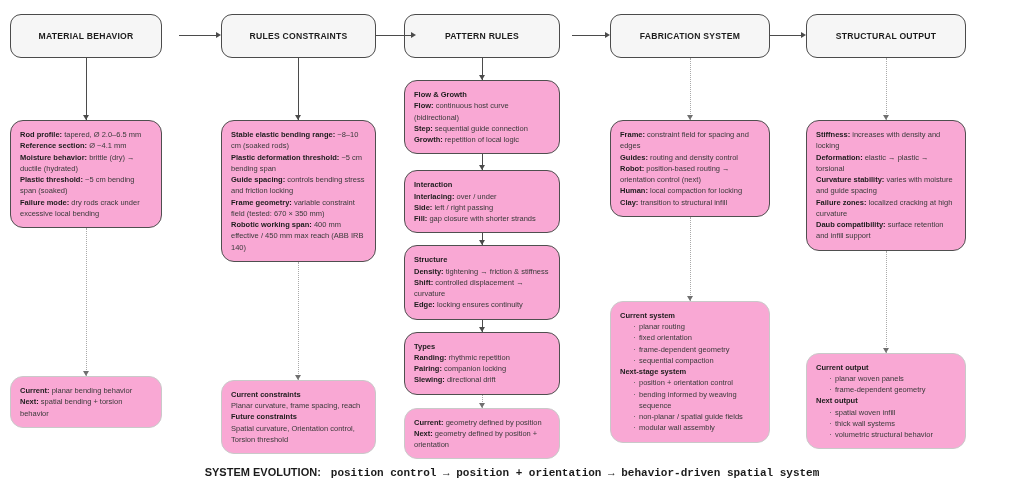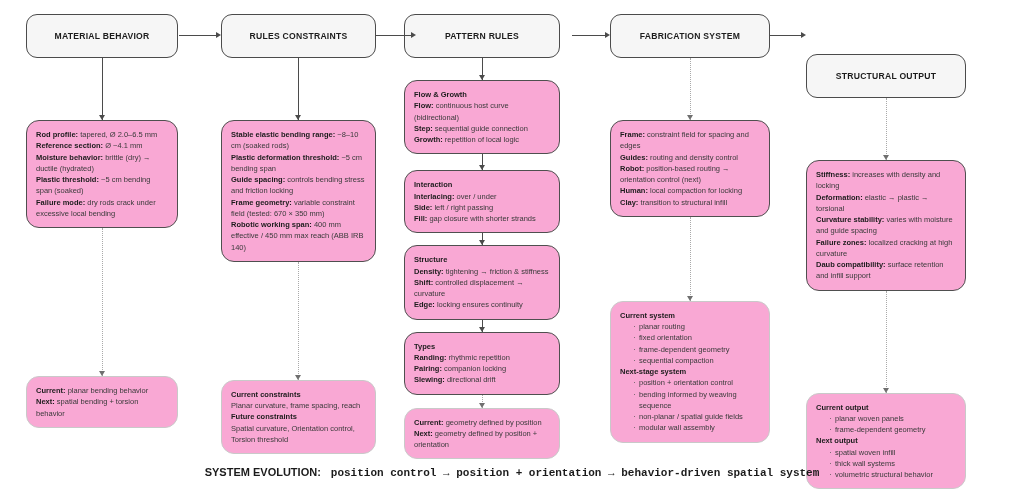--- a/index.html
+++ b/index.html
@@ -30,21 +30,21 @@
                  border-left:5.5px solid #4b4b4b;}
   .caption{position:absolute;left:0;right:0;top:466px;text-align:center;
            font-size:11px;font-weight:bold;color:#1b1b1b;}
   .caption .cap-text{margin-left:10px;font-family:Liberation Mono, monospace;}
 </style>
 </head>
 <body>
 
 <div class="canvas">
 
-  <div class="col" style="left:26px;width:152px;">
+  <div class="col" style="left:10px;width:152px;">
     <div class="header-box">
       <span>MATERIAL BEHAVIOR</span>
     </div>
     <div class="vconn solid" style="height:62px;"></div>
     <div class="box">
         <div class="line"><b>Rod profile:</b><span> tapered, Ø 2.0–6.5 mm</span></div>
         <div class="line"><b>Reference section:</b><span> Ø ~4.1 mm</span></div>
         <div class="line"><b>Moisture behavior:</b><span> brittle (dry) → ductile (hydrated)</span></div>
         <div class="line"><b>Plastic threshold:</b><span> ~5 cm bending span (soaked)</span></div>
         <div class="line"><b>Failure mode:</b><span> dry rods crack under excessive local bending</span></div>
@@ -160,21 +160,21 @@
           <span class="dot">·</span>
           <span>non-planar / spatial guide fields</span>
         </div>
         <div class="bullet">
           <span class="dot">·</span>
           <span>modular wall assembly</span>
         </div>
       </div>
   </div>
 
-  <div class="col" style="left:806px;width:160px;margin-top:40px;">
+  <div class="col" style="left:806px;width:160px;">
     <div class="header-box">
       <span>STRUCTURAL OUTPUT</span>
     </div>
     <div class="vconn dotted" style="height:62px;"></div>
     <div class="box">
         <div class="line"><b>Stiffness:</b><span> increases with density and locking</span></div>
         <div class="line"><b>Deformation:</b><span> elastic → plastic → torsional</span></div>
         <div class="line"><b>Curvature stability:</b><span> varies with moisture and guide spacing</span></div>
         <div class="line"><b>Failure zones:</b><span> localized cracking at high curvature</span></div>
         <div class="line"><b>Daub compatibility:</b><span> surface retention and infill support</span></div>

